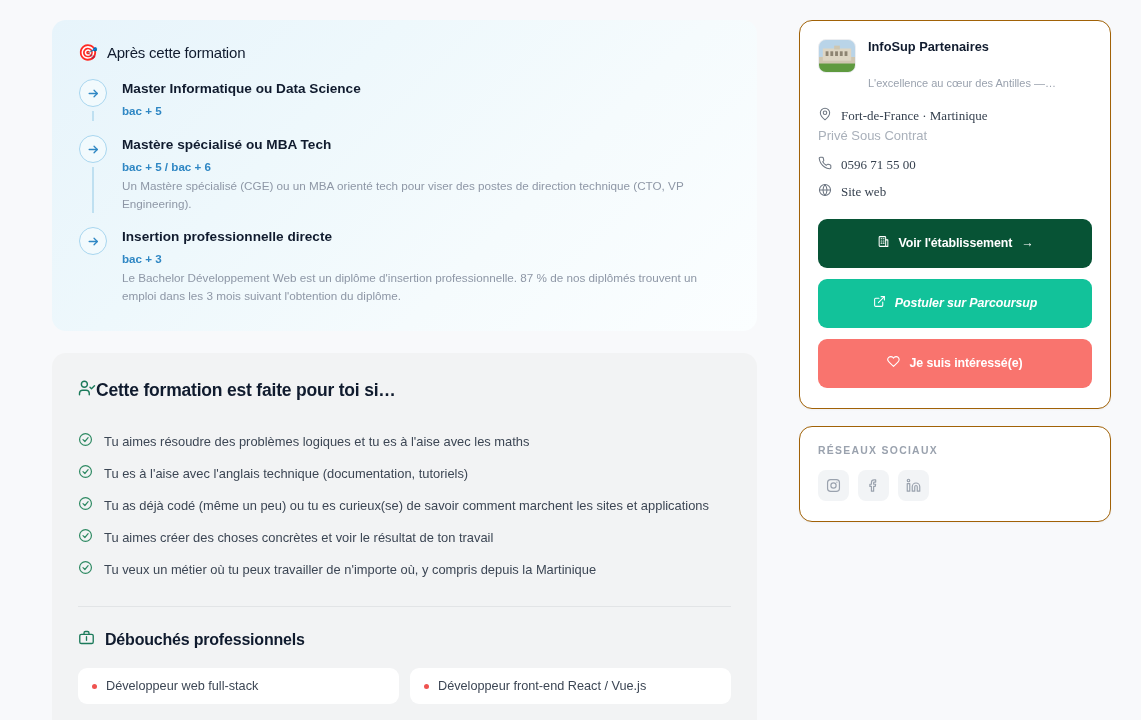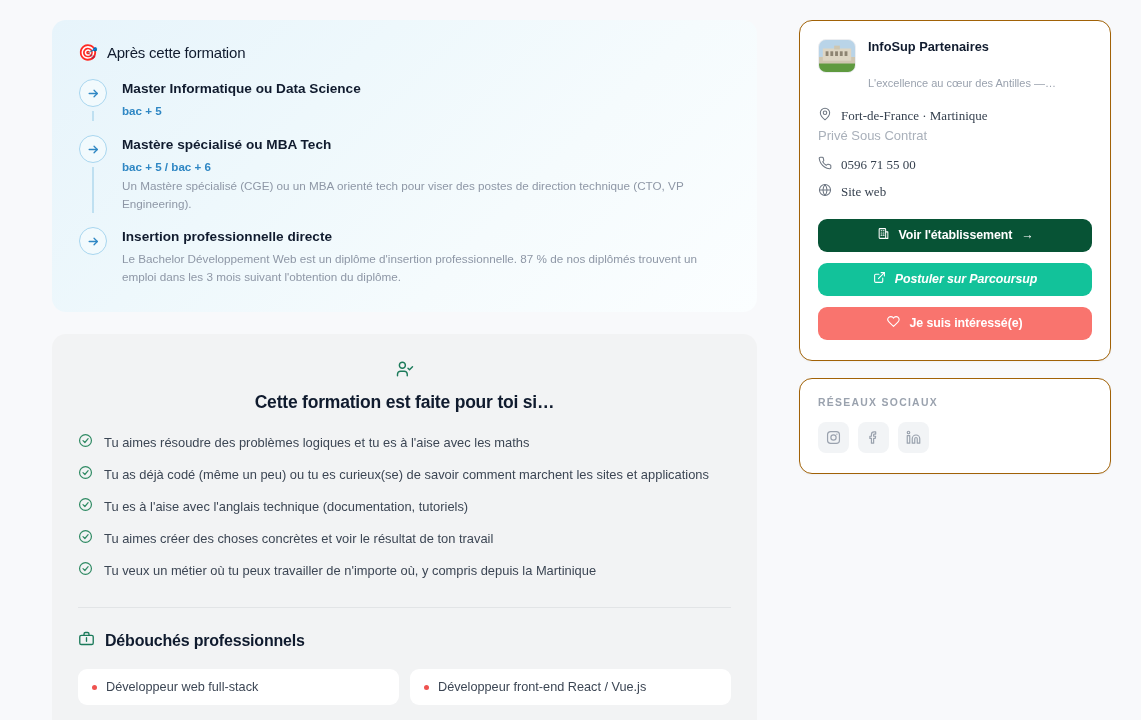--- a/index.html
+++ b/index.html
@@ -110,21 +110,21 @@
     max-width: 640px;
   }
 
   
   .card-fit {
     background: #f2f3f4;
     border-radius: 14px;
     padding: 26px 26px 30px 26px;
   }
 
-  .fit-head { display: flex; align-items: center; gap: 10px; margin-bottom: 20px; flex-direction: column; }
+  .fit-head { display: flex; align-items: center; margin-bottom: 31px; }
   .fit-head .sec-title { font-size: 17.5px; font-weight: bold; color: #101b2e; letter-spacing: -0.2px; }
 
   .fit-list { display: flex; flex-direction: column; gap: 13px; }
   .fit-row { display: flex; align-items: center; gap: 11px; }
   .fit-text { font-size: 12.9px; color: #3c4654; line-height: 1.4; }
 
   .divider {
     height: 1px;
     background: #e2e4e6;
     margin: 27px 0 22px 0;
@@ -183,21 +183,21 @@
   .meta-row.phone { margin-top: 0; margin-bottom: 9px; }
   .meta-row.web { margin-bottom: 0; }
   .meta-text.link { color: #343f4d; }
 
   .btn {
     display: flex;
     align-items: center;
     justify-content: center;
     gap: 9px;
     width: 100%;
-    height: 33px;
+    height: 49px;
     border-radius: 9px;
     border: none;
     font-size: 12.4px;
     font-weight: bold;
     font-family: "Liberation Sans", sans-serif;
     color: #ffffff;
     cursor: pointer;
     margin-top: 11px;
     letter-spacing: -0.1px;
   }
@@ -278,20 +278,21 @@
               <span class="circ-arrow">
                 <svg width="13" height="13" viewBox="0 0 24 24" fill="none" stroke="#2f87c4" stroke-width="2.4" stroke-linecap="round" stroke-linejoin="round">
                   <line x1="4" y1="12" x2="19" y2="12"></line>
                     <polyline points="13 6 19 12 13 18"></polyline>
                 </svg>
               </span>
 
             </div>
             <div class="after-body">
               <div class="after-title">Insertion professionnelle directe</div>
+              <div class="after-level">bac + 3</div>
               <div class="after-desc">Le Bachelor Développement Web est un diplôme d'insertion professionnelle. 87 % de nos diplômés trouvent un emploi dans les 3 mois suivant l'obtention du diplôme.</div>
             </div>
           </div>
 
         </div>
       </section>
 
       <section class="card-fit">
 
         <div class="fit-head">
@@ -315,30 +316,30 @@
             </span>
             <span class="fit-text">Tu aimes résoudre des problèmes logiques et tu es à l'aise avec les maths</span>
           </div>
           <div class="fit-row">
             <span class="ico">
               <svg width="15" height="15" viewBox="0 0 24 24" fill="none" stroke="#2f8a63" stroke-width="1.9" stroke-linecap="round" stroke-linejoin="round">
                   <circle cx="12" cy="12" r="9.5"></circle>
                   <polyline points="8 12.2 11 15.2 16.2 9"></polyline>
                 </svg>
             </span>
-            <span class="fit-text">Tu as déjà codé (même un peu) ou tu es curieux(se) de savoir comment marchent les sites et applications</span>
+            <span class="fit-text">Tu es à l'aise avec l'anglais technique (documentation, tutoriels)</span>
           </div>
           <div class="fit-row">
             <span class="ico">
               <svg width="15" height="15" viewBox="0 0 24 24" fill="none" stroke="#2f8a63" stroke-width="1.9" stroke-linecap="round" stroke-linejoin="round">
                   <circle cx="12" cy="12" r="9.5"></circle>
                   <polyline points="8 12.2 11 15.2 16.2 9"></polyline>
                 </svg>
             </span>
-            <span class="fit-text">Tu es à l'aise avec l'anglais technique (documentation, tutoriels)</span>
+            <span class="fit-text">Tu as déjà codé (même un peu) ou tu es curieux(se) de savoir comment marchent les sites et applications</span>
           </div>
           <div class="fit-row">
             <span class="ico">
               <svg width="15" height="15" viewBox="0 0 24 24" fill="none" stroke="#2f8a63" stroke-width="1.9" stroke-linecap="round" stroke-linejoin="round">
                   <circle cx="12" cy="12" r="9.5"></circle>
                   <polyline points="8 12.2 11 15.2 16.2 9"></polyline>
                 </svg>
             </span>
             <span class="fit-text">Tu aimes créer des choses concrètes et voir le résultat de ton travail</span>
           </div>

